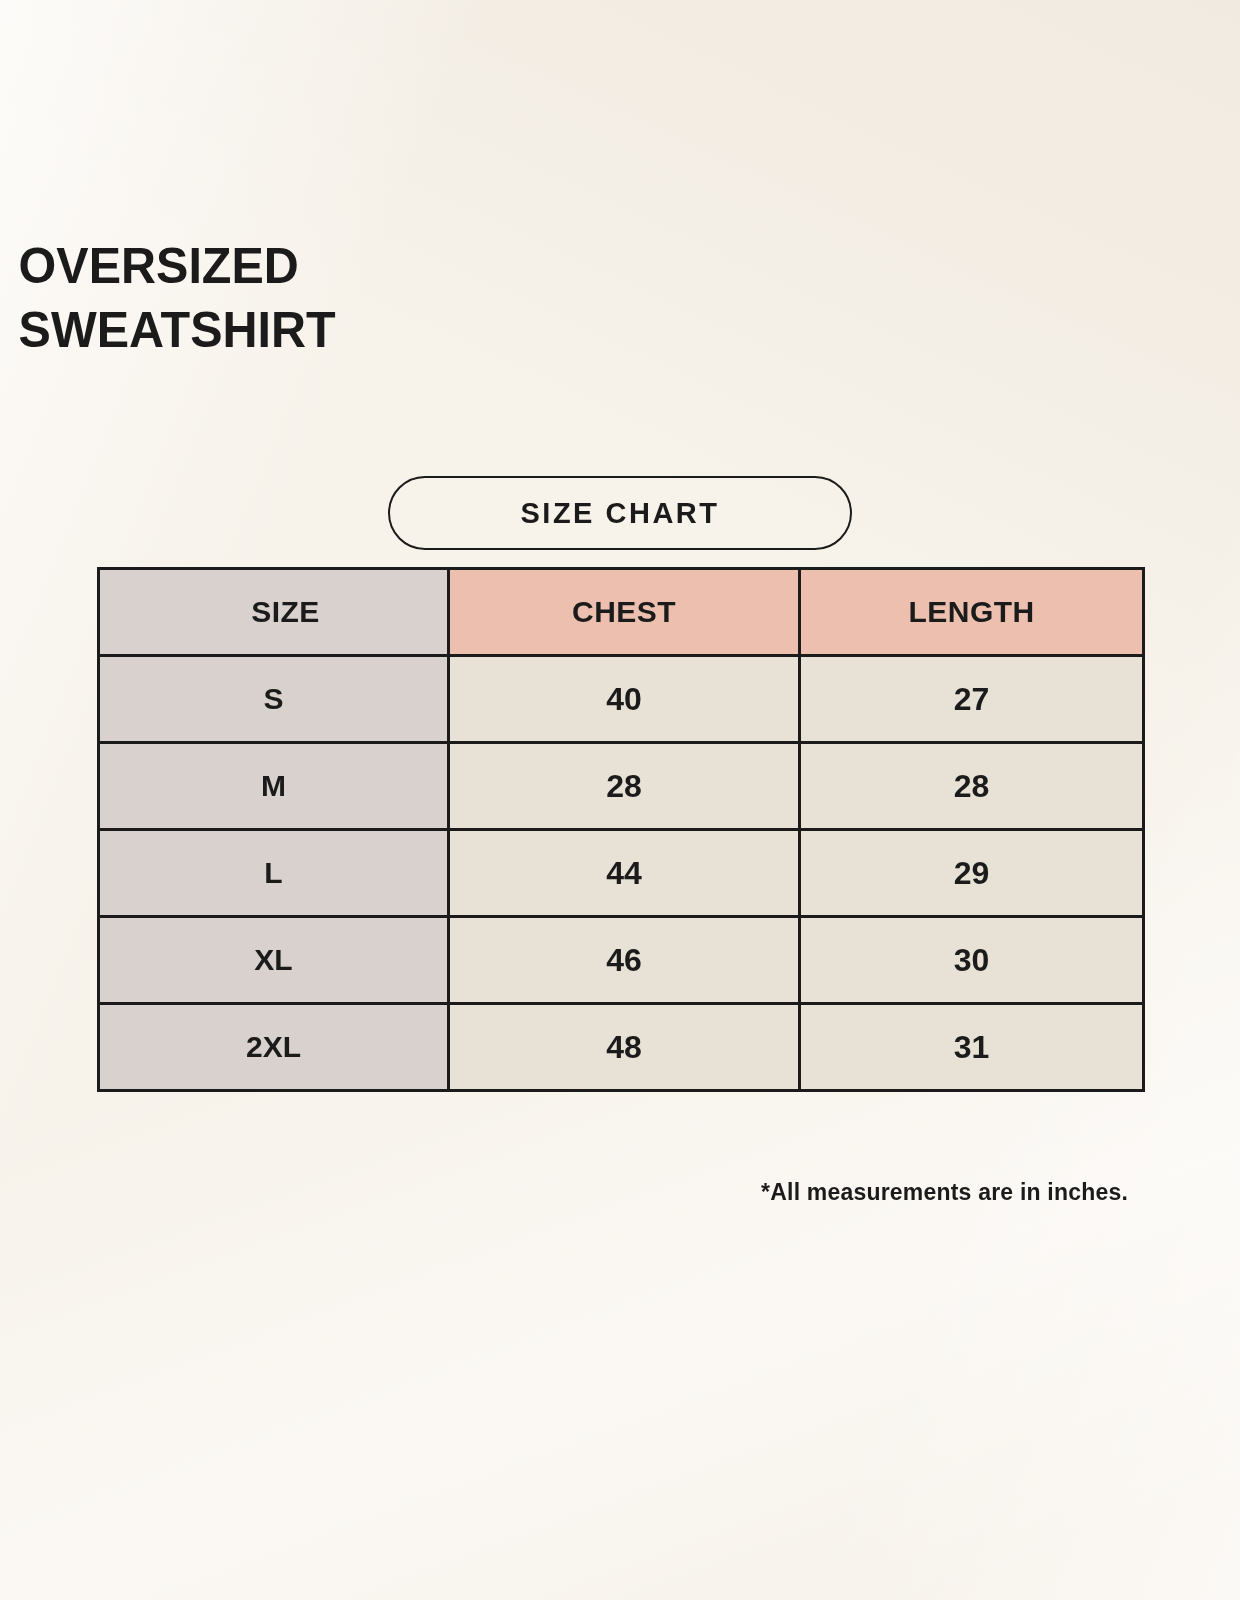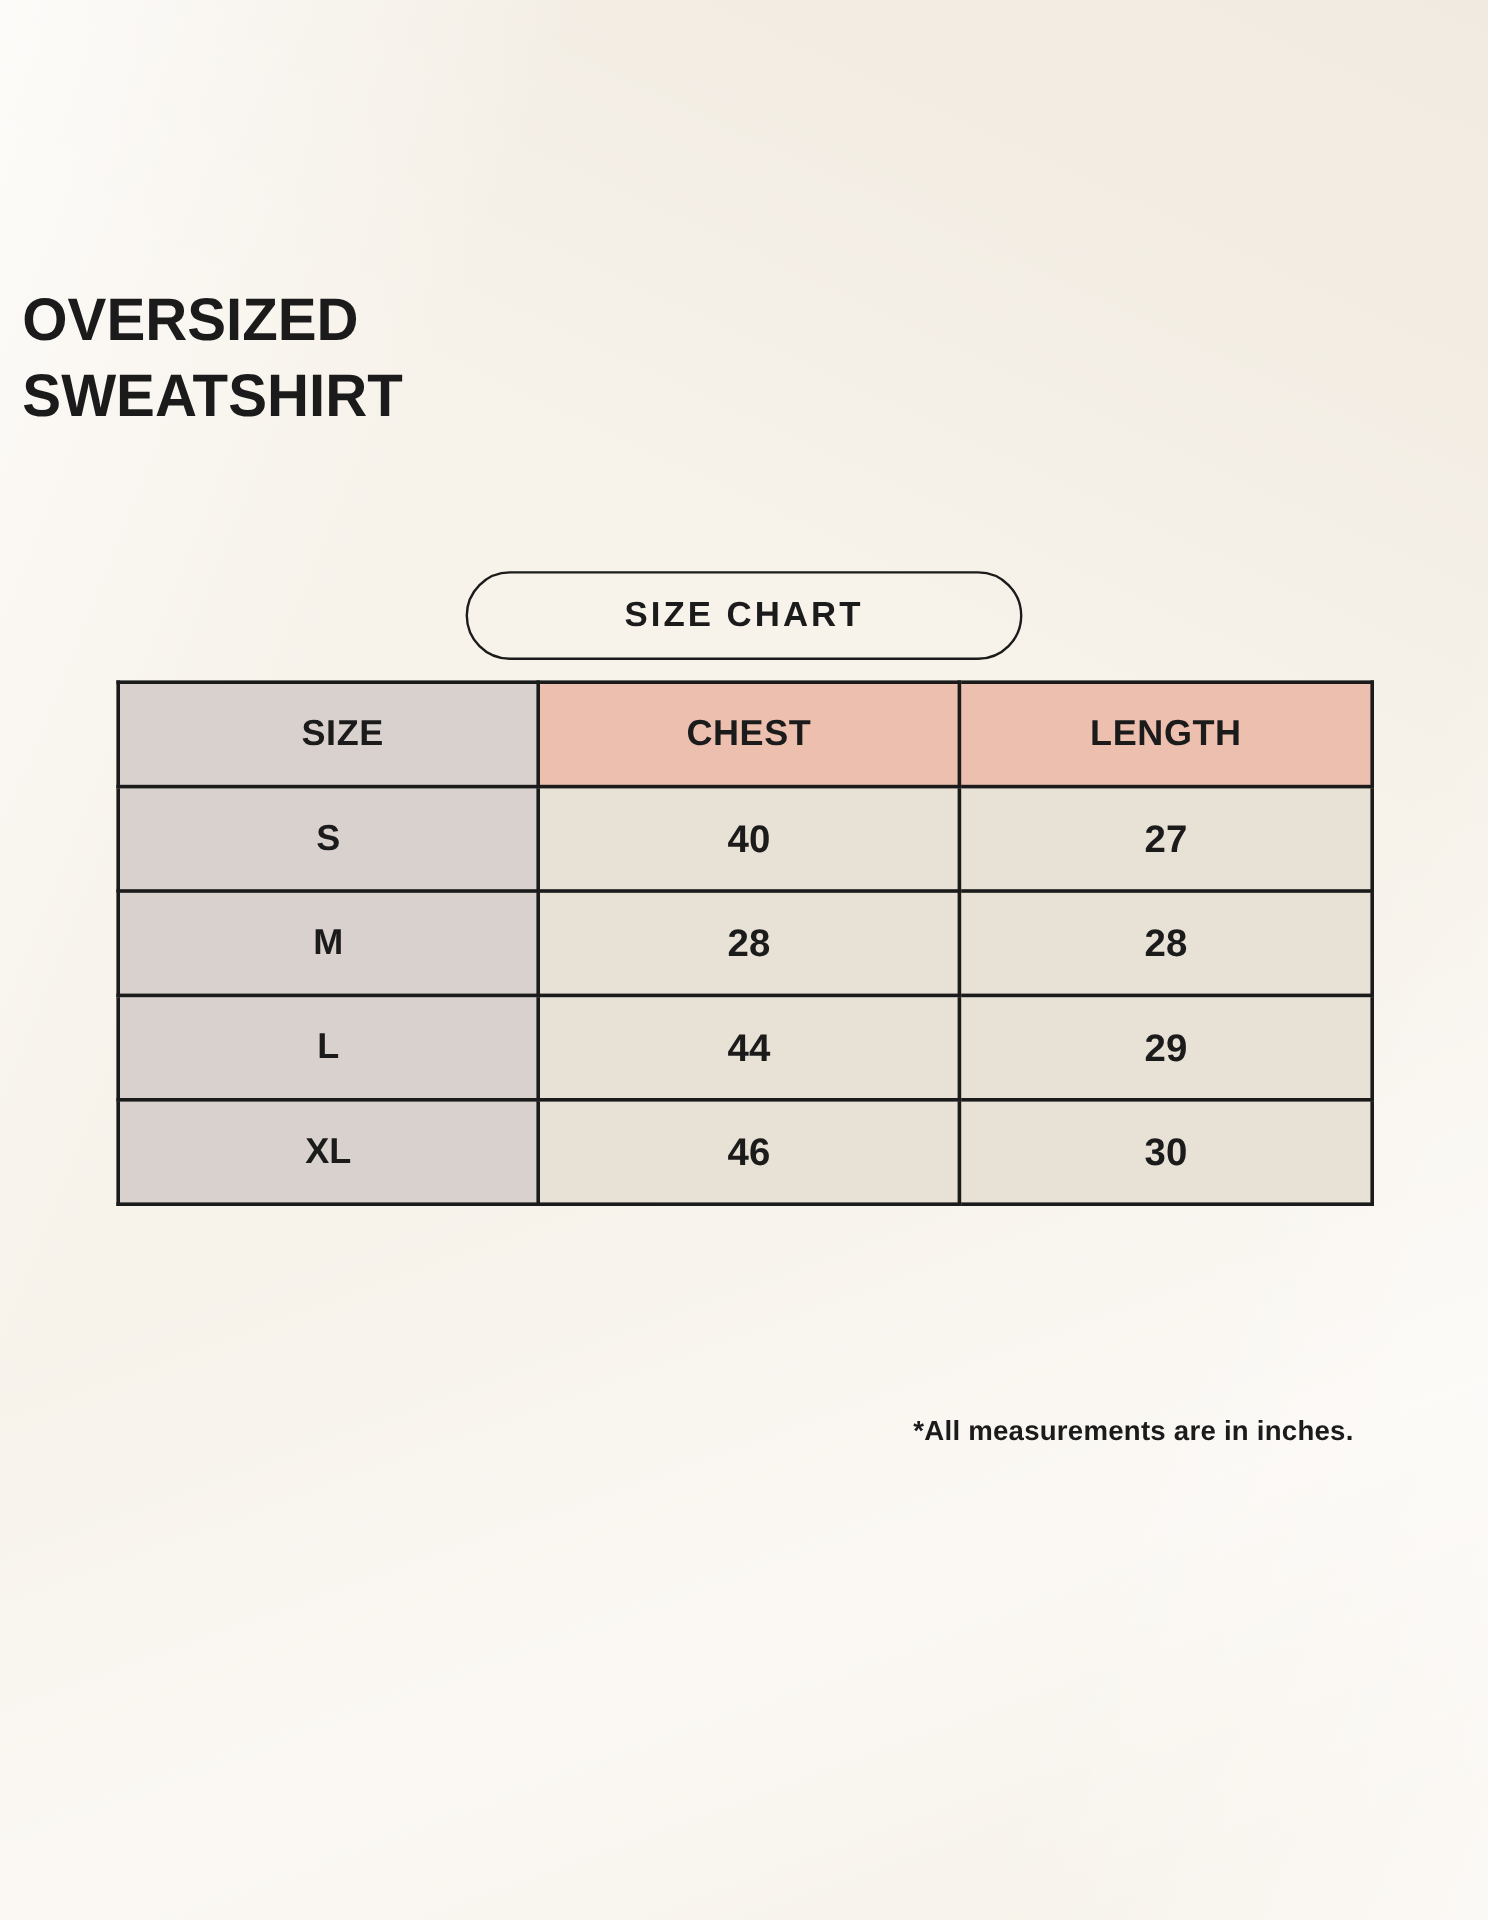--- a/index.html
+++ b/index.html
@@ -146,16 +146,21 @@
     <tr>
       <td class="size-cell">L</td>
       <td class="value-cell">44</td>
       <td class="value-cell">29</td>
     </tr>
     <tr>
       <td class="size-cell">XL</td>
       <td class="value-cell">46</td>
       <td class="value-cell">30</td>
     </tr>
+    <tr>
+      <td class="size-cell">2XL</td>
+      <td class="value-cell">48</td>
+      <td class="value-cell">31</td>
+    </tr>
   </tbody>
 </table>
 
 <div class="footnote">*All measurements are in inches.</div>
 
 </body></html>

